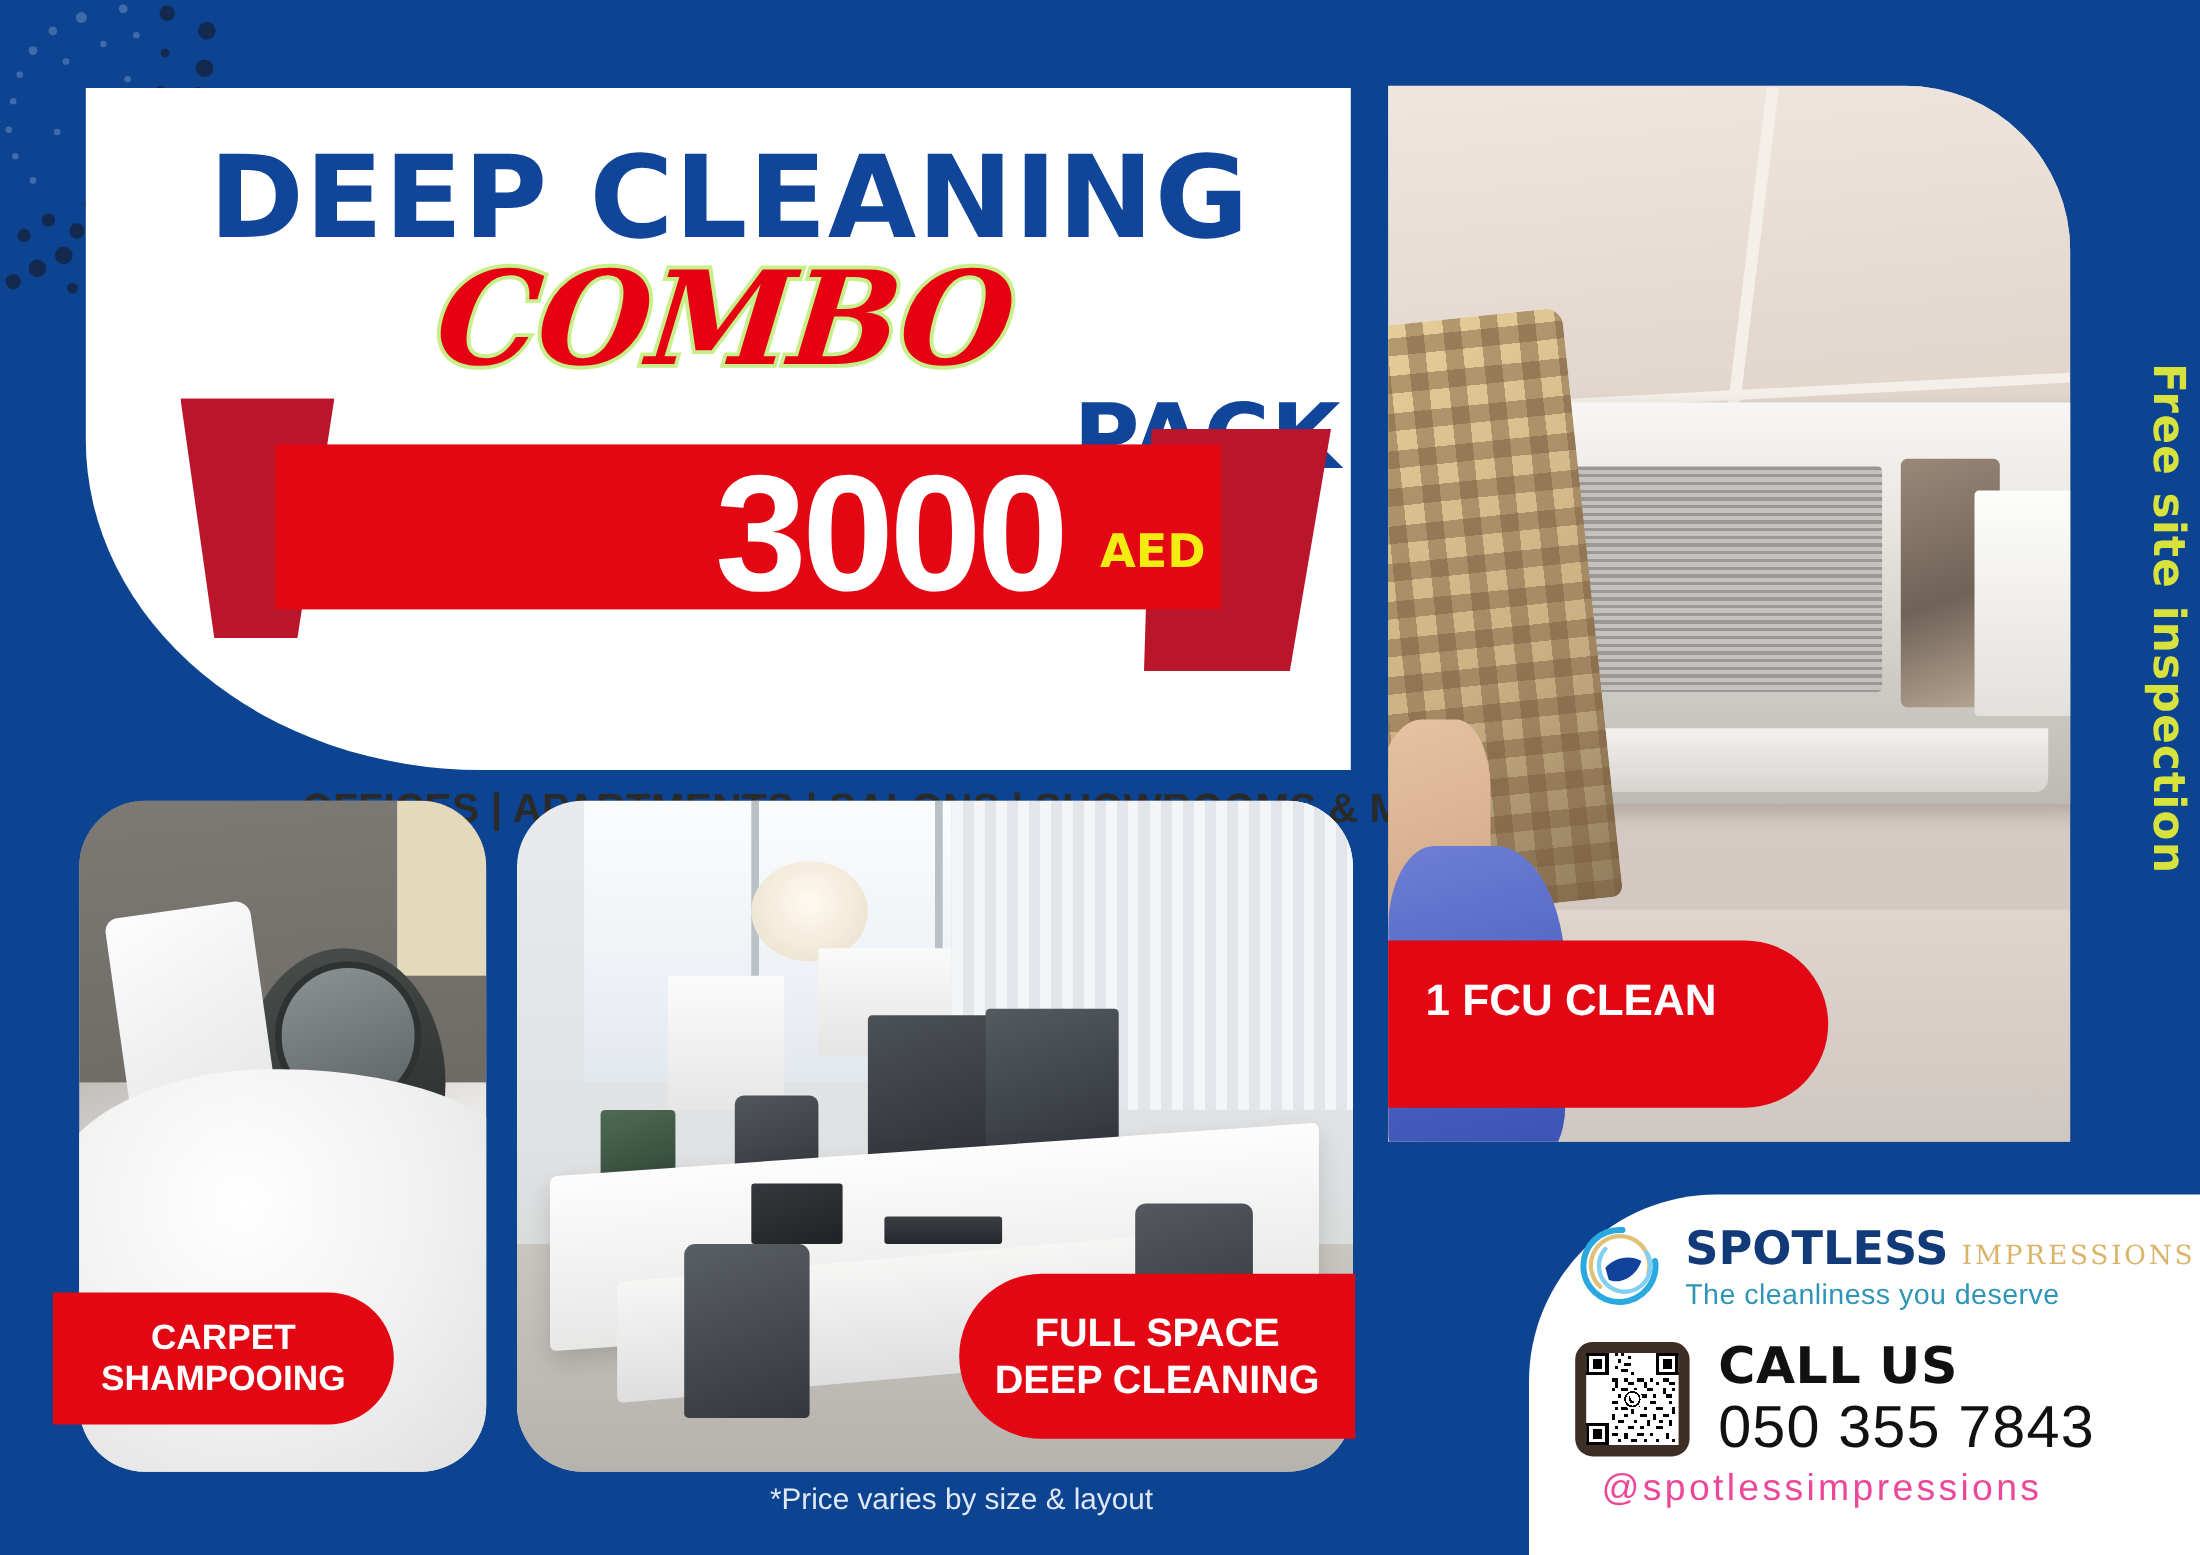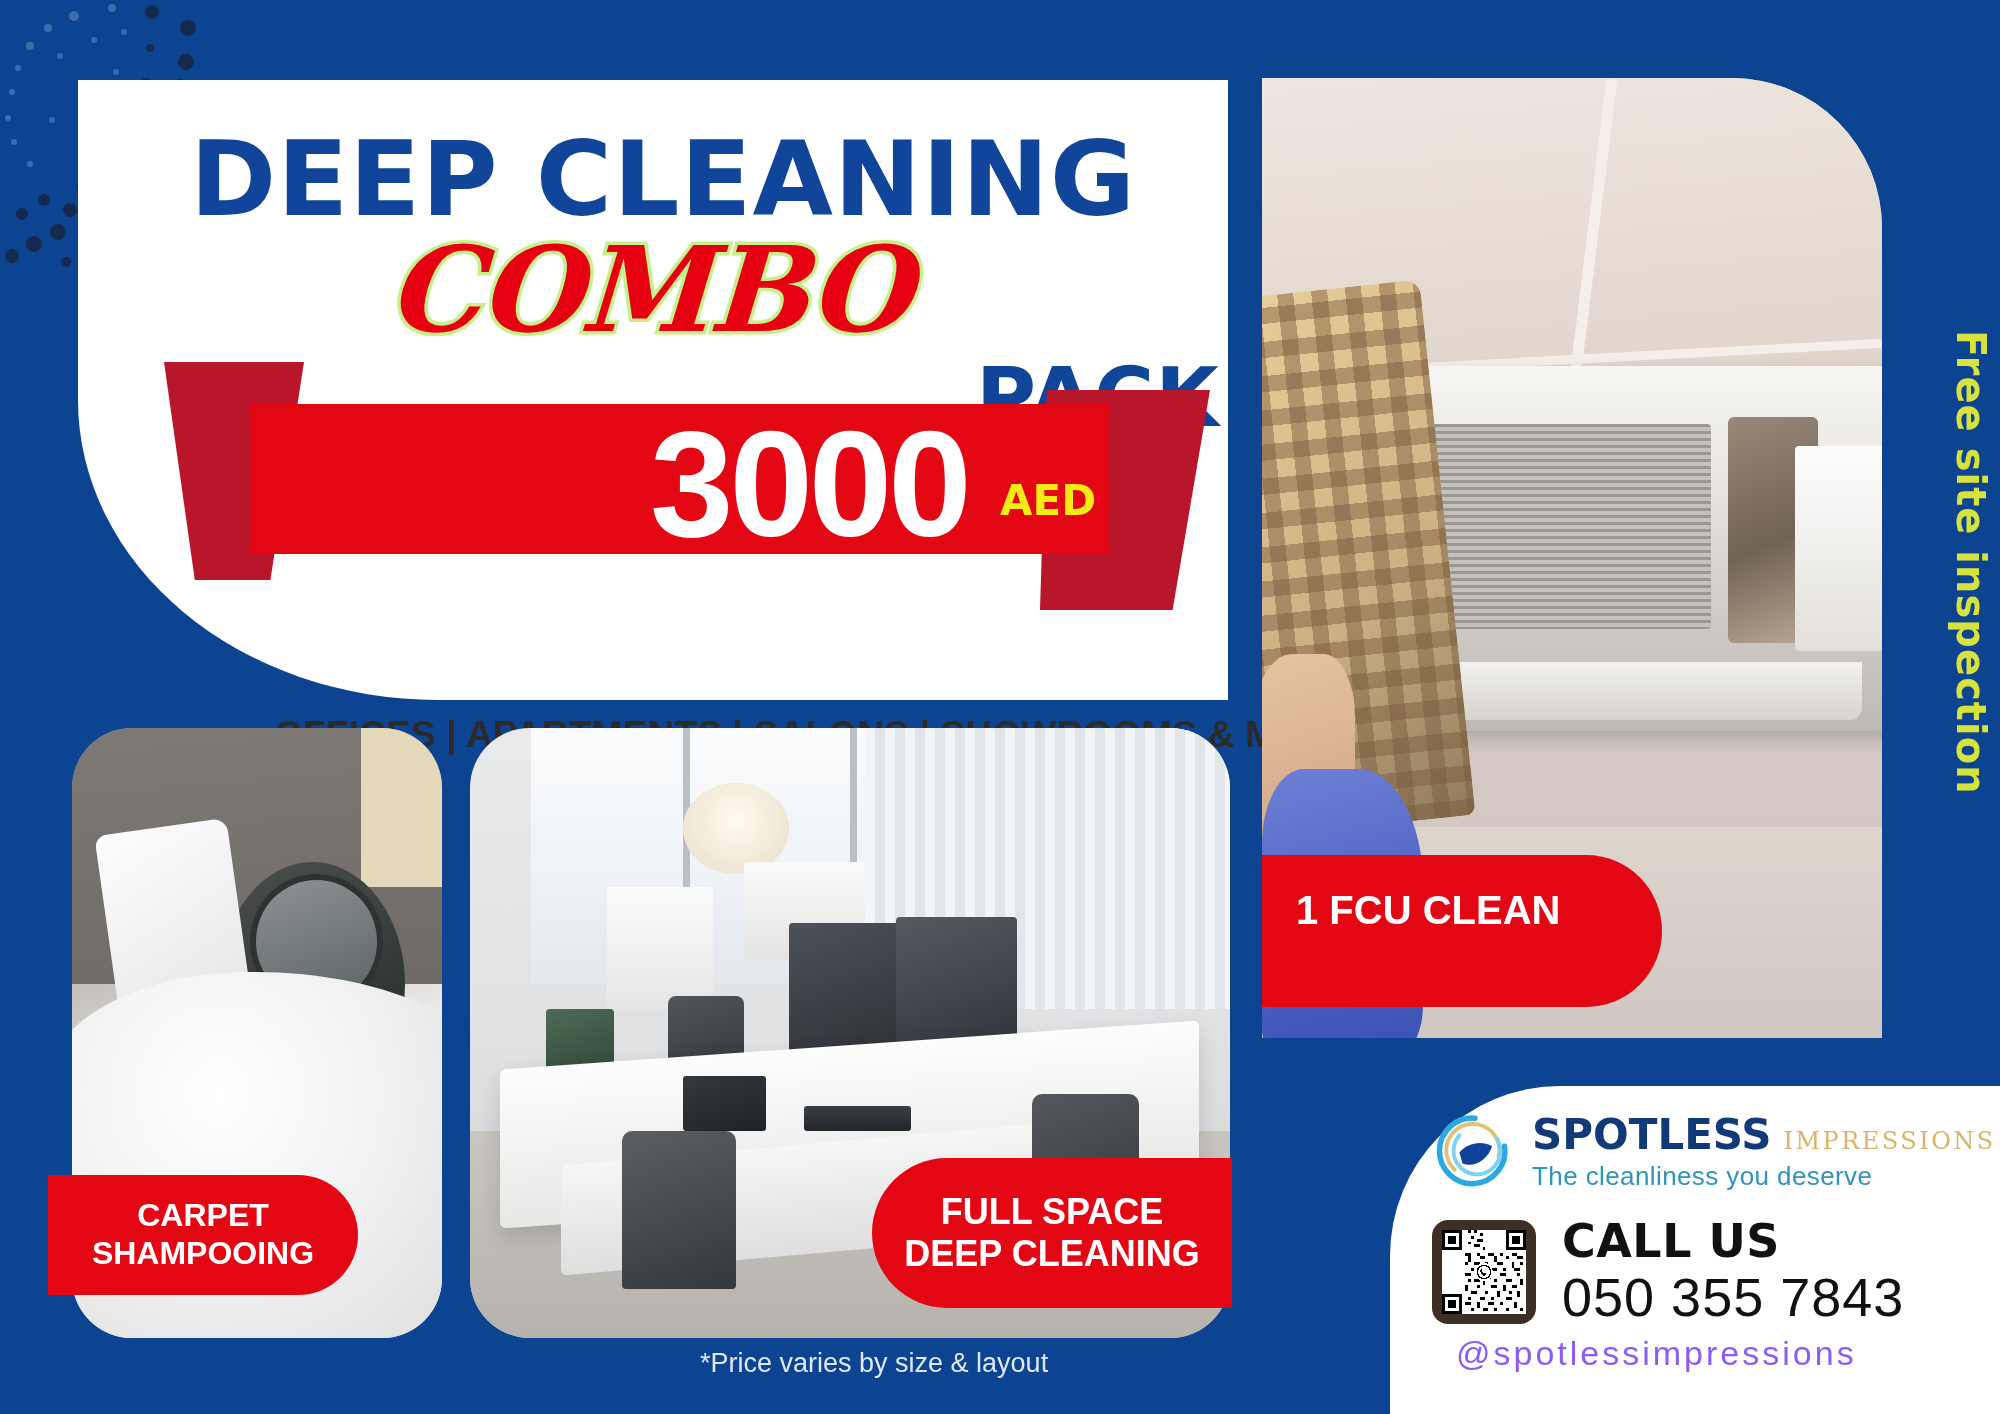--- a/index.html
+++ b/index.html
@@ -354,21 +354,21 @@
     font-size:46px; color:#111; letter-spacing:.5px;
   }
   .phone{
     position:absolute; left:172px; top:180px;
     font-family:"Liberation Sans", sans-serif;
     font-size:54px; color:#111; letter-spacing:1px;
   }
   .handle{
     position:absolute; left:66px; top:248px;
     font-family:"Liberation Sans", sans-serif;
-    font-size:34px; color:#8b5cf6; letter-spacing:3px;
+    font-size:34px; color:#ec4899; letter-spacing:3px;
   }
 </style>
 </head>
 <body>
 
 <svg id="dots" viewBox="0 0 300 280">
   <g fill="#14294f">
     <circle cx="152" cy="12" r="7"></circle>
       <circle cx="188" cy="28" r="8"></circle>
     <circle cx="150" cy="48" r="4"></circle>

